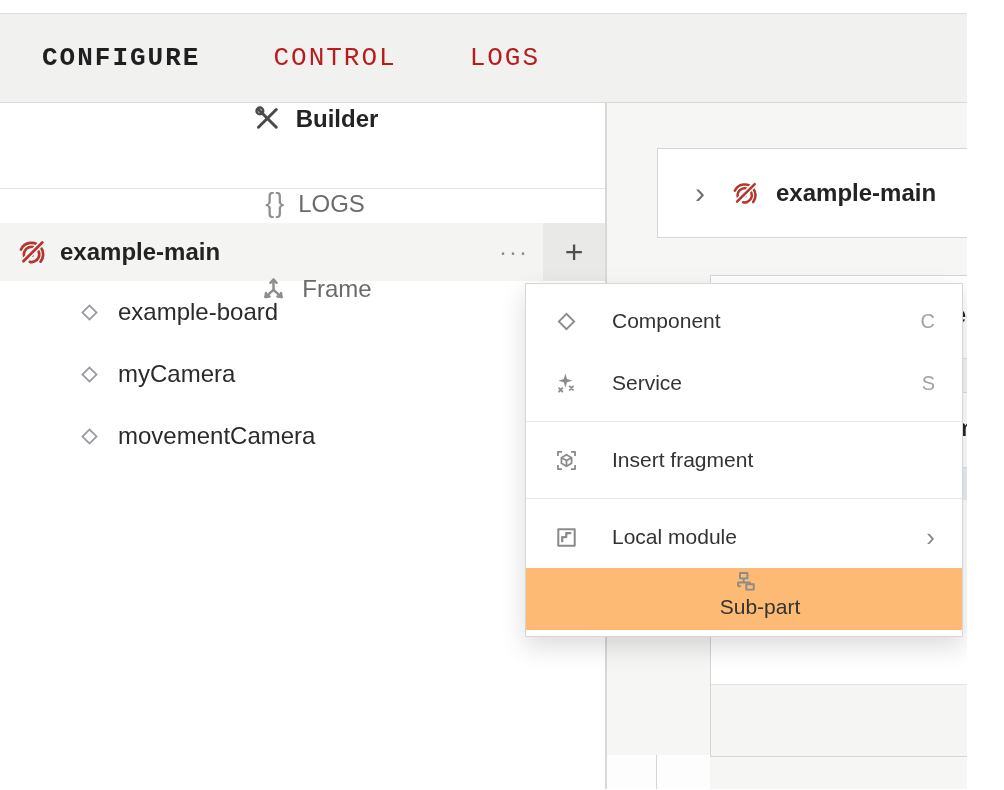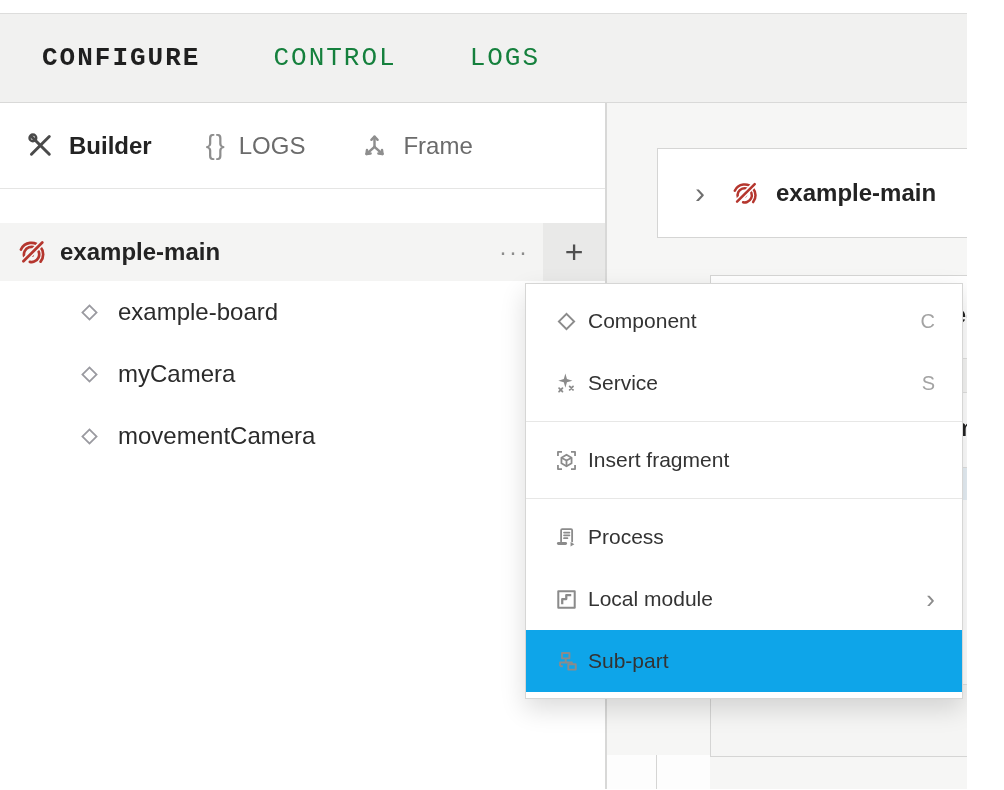--- a/index.html
+++ b/index.html
@@ -10,32 +10,32 @@
     background:#ffffff; overflow:hidden;
   }
 
   
   .top-strip { height:14px; background:#ffffff; border-bottom:1px solid #dddddc; }
   .navbar {
     height:89px; background:#f1f1f0; border-bottom:1px solid #d9d9d8;
     display:flex; align-items:center; padding-left:42px; gap:73px;
     font-family:"Liberation Mono", monospace; font-size:26px; letter-spacing:2px;
   }
-  .nav-tab { color:#15803d; cursor:pointer; white-space:nowrap; }
+  .nav-tab { color:#b91c1c; cursor:pointer; white-space:nowrap; }
   .nav-tab.active { color:#1f1f1f; font-weight:700; }
 
   
   .main { display:flex; height:686px; }
   .left-panel { width:607px; background:#ffffff; border-right:2px solid #d8d8d7; position:relative; }
   .right-panel { flex:1; background:#f6f6f5; position:relative; overflow:hidden; }
 
   
   .subtabs {
     height:86px; border-bottom:1px solid #e5e5e4;
-    display:flex; align-items:center; padding-left:25px; gap:54px;
+    display:flex; align-items:center; padding-left:25px; gap:54px;flex-direction:column;
   }
   .subtab { display:flex; align-items:center; gap:13px; cursor:pointer; }
   .subtab .st-label { font-size:24px; color:#6b6b6b; }
   .subtab.active .st-label { color:#232323; font-weight:700; }
   .st-icon { width:31px; height:31px; color:#8e8e8e; display:inline-flex; }
   .subtab.active .st-icon { color:#4a4a4a; }
   .braces { font-size:27px; color:#8e8e8e; font-weight:500; letter-spacing:1px; }
 
   
   .root-row {
@@ -79,23 +79,23 @@
   .rp-underline { position:absolute; left:49px; top:652px; width:1px; height:34px; background:#d5d5d4; }
   .rp-white { position:absolute; left:0; top:652px; width:103px; height:34px; background:#fdfdfd; }
 
   
   .menu {
     position:absolute; left:525px; top:283px; width:438px; z-index:10;
     background:#ffffff; border:1px solid #d6d6d5;
     box-shadow:0 10px 24px rgba(0,0,0,.14); padding:6px 0;
   }
   .menu-item { height:62px; display:flex; align-items:center; padding:0 27px; cursor:pointer; }
-  .menu-item.highlighted { background:#0ea5e9; }
+  .menu-item.highlighted { background:#fdba74;flex-direction:column; }
   .mi-icon { width:27px; height:27px; color:#8b8b8b; display:inline-flex; flex:none; }
-  .mi-label { margin-left:8px; font-size:21px; color:#333333; white-space:nowrap; }
+  .mi-label { margin-left:32px; font-size:21px; color:#333333; white-space:nowrap; }
   .mi-spacer { flex:1; }
   .mi-shortcut { font-size:20px; color:#a3a3a3; }
   .mi-chevron { font-size:26px; color:#8b8b8b; line-height:1; }
   .menu-divider { border-top:1px solid #e7e7e6; margin:7px 0; }
 
   svg { display:block; width:100%; height:100%; }
 </style>
 </head>
 <body>
 
@@ -254,32 +254,20 @@
           <path d="M12 6.9 L16.5 9.5 V14.5 L12 17.1 L7.5 14.5 V9.5 Z"></path>
           <path d="M7.5 9.5 L12 12 L16.5 9.5 M12 12 V17.1"></path>
         </svg>
       </span>
       <span class="mi-label">Insert fragment</span>
       <span class="mi-spacer"></span>
     </div>
 
     <div class="menu-divider"></div>
 
-    <div class="menu-item">
-      <span class="mi-icon">
-        <svg viewBox="0 0 24 24" fill="none" stroke="currentColor" stroke-width="1.6" stroke-linecap="round">
-          <path d="M7.2 15.5 V5.5 a1 1 0 0 1 1 -1 H16 a1 1 0 0 1 1 1 V15.5"></path>
-          <path d="M9.8 7.6 h4.8 M9.8 10.1 h4.8 M9.8 12.6 h3"></path>
-          <path d="M4.8 17.3 h6.4" stroke-width="2.6"></path>
-          <path d="M15.6 15.9 l3.4 2 -3.4 2 Z" fill="currentColor" stroke="none"></path>
-        </svg>
-      </span>
-      <span class="mi-label">Process</span>
-      <span class="mi-spacer"></span>
-    </div>
 
     <div class="menu-item">
       <span class="mi-icon">
         <svg viewBox="0 0 24 24" fill="none" stroke="currentColor" stroke-width="1.8" stroke-linejoin="round">
           <rect x="4.7" y="4.7" width="14.6" height="14.6"></rect>
           <path d="M8.2 16.2 V11.6 H11.8 V8 H16.2" stroke-width="2"></path>
         </svg>
       </span>
       <span class="mi-label">Local module</span>
       <span class="mi-spacer"></span>

